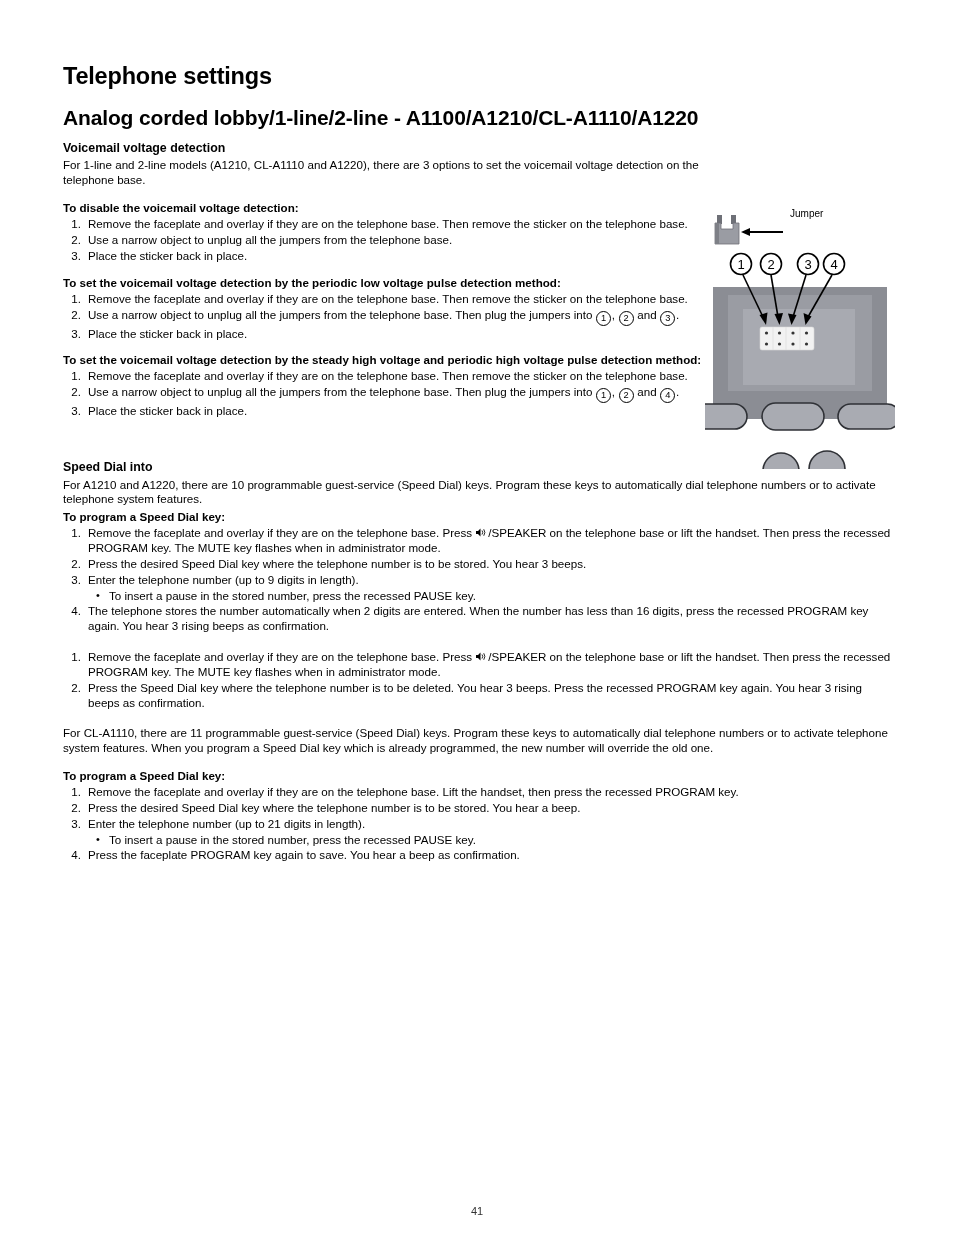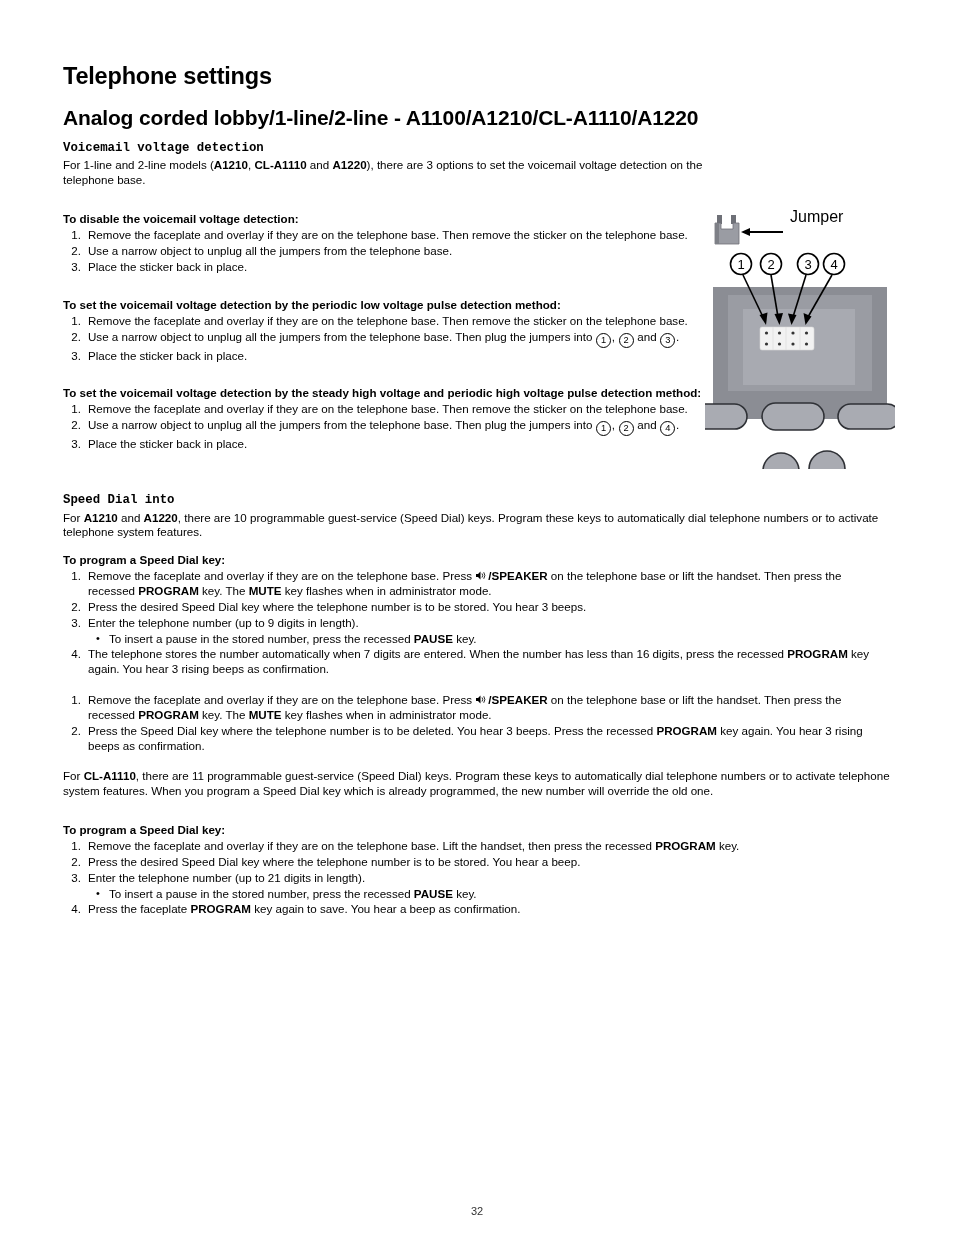--- a/index.html
+++ b/index.html
@@ -42,35 +42,34 @@
     font-weight: bold;
     letter-spacing: -0.15px;
     margin: 0 0 11px 0;
     line-height: 1.15;
   }
   h3.sub-title {
     font-size: 12.4px;
     font-weight: bold;
     margin: 0 0 2px 0;
     line-height: 1.25;
-    font-family: Liberation Mono, monospace;
   }
   h4.proc-title {
     font-size: 11.6px;
     font-weight: bold;
-    margin: 12px 0 2px 0;
+    margin: 1px 0 2px 0;
     line-height: 1.3;
   }
 
   p.body-text {
     font-size: 11.6px;
     line-height: 1.28;
     margin: 0 0 2px 0;
   }
-  b, strong { font-weight: bold; }
+  b, strong { font-weight: normal; }
 
   
   ol.steps {
     list-style: none;
     margin: 0;
     padding: 0;
   }
   ol.steps > li {
     position: relative;
     font-size: 11.6px;
@@ -139,21 +138,21 @@
     position: absolute;
     left: 705px;
     top: 183px;
     width: 190px;
     height: 270px;
   }
   .jumper-label {
     position: absolute;
     left: 85px;
     top: 9px;
-    font-size: 16px;
+    font-size: 10px;
   }
 
   
   .folio {
     position: absolute;
     left: 0;
     top: 1189px;
     width: 954px;
     text-align: center;
     font-size: 11px;
@@ -211,21 +210,21 @@
               <path d="M2 8 L2 14 L6 14 L11 19 L11 3 L6 8 Z" fill="#000"></path>
               <path d="M14 7 Q17 11 14 15" stroke="#000" stroke-width="1.7" fill="none"></path>
               <path d="M17.5 4.5 Q22 11 17.5 17.5" stroke="#000" stroke-width="1.7" fill="none"></path>
             </svg><b>/SPEAKER</b><span> on the telephone base or lift the handset. Then press the recessed </span><b>PROGRAM</b><span> key. The </span><b>MUTE</b><span> key flashes when in administrator mode.</span></span></li>
       <li><span class="num">2.</span><span>Press the desired Speed Dial key where the telephone number is to be stored. You hear 3 beeps.</span></li>
       <li><span class="num">3.</span><span>Enter the telephone number (up to 9 digits in length).</span>
         <ul class="bullets">
           <li><span class="dot">•</span><span><span>To insert a pause in the stored number, press the recessed </span><b>PAUSE</b><span> key.</span></span></li>
         </ul>
       </li>
-      <li><span class="num">4.</span><span><span>The telephone stores the number automatically when 7 digits are entered. When the number has less than 16 digits, press the recessed </span><b>PROGRAM</b><span> key again. You hear 3 rising beeps as confirmation.</span></span></li>
+      <li><span class="num">4.</span><span><span>The telephone stores the number automatically when 2 digits are entered. When the number has less than 16 digits, press the recessed </span><b>PROGRAM</b><span> key again. You hear 3 rising beeps as confirmation.</span></span></li>
     </ol>
 
     <div class="gap-md"></div>
 
     <ol class="steps">
       <li><span class="num">1.</span><span><span>Remove the faceplate and overlay if they are on the telephone base. Press </span><svg class="spk" viewBox="0 0 26 22">
               <path d="M2 8 L2 14 L6 14 L11 19 L11 3 L6 8 Z" fill="#000"></path>
               <path d="M14 7 Q17 11 14 15" stroke="#000" stroke-width="1.7" fill="none"></path>
               <path d="M17.5 4.5 Q22 11 17.5 17.5" stroke="#000" stroke-width="1.7" fill="none"></path>
             </svg><b>/SPEAKER</b><span> on the telephone base or lift the handset. Then press the recessed </span><b>PROGRAM</b><span> key. The </span><b>MUTE</b><span> key flashes when in administrator mode.</span></span></li>
@@ -327,15 +326,15 @@
         <circle cx="76" cy="272" r="18" fill="#a9abb2" stroke="#2f3136" stroke-width="1.6"></circle>
         <circle cx="122" cy="270" r="18" fill="#a9abb2" stroke="#2f3136" stroke-width="1.6"></circle>
       </g>
 
       <rect x="0" y="248" width="190" height="30" fill="#fff" opacity="0"></rect>
     </svg>
 
     <div class="jumper-label">Jumper</div>
   </div>
 
-  <div class="folio">32</div>
+  <div class="folio">41</div>
 
 </div>
 
 </body></html>

